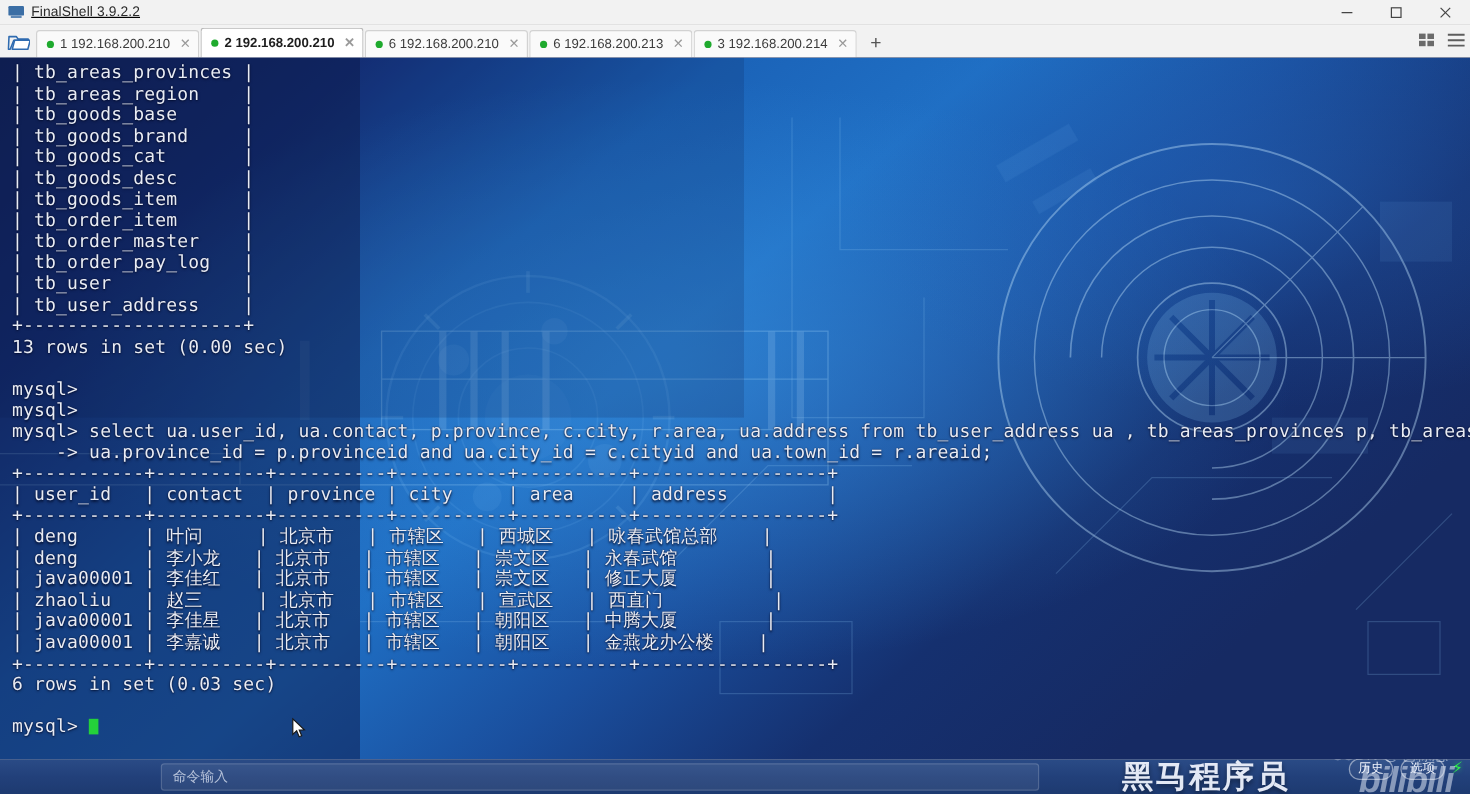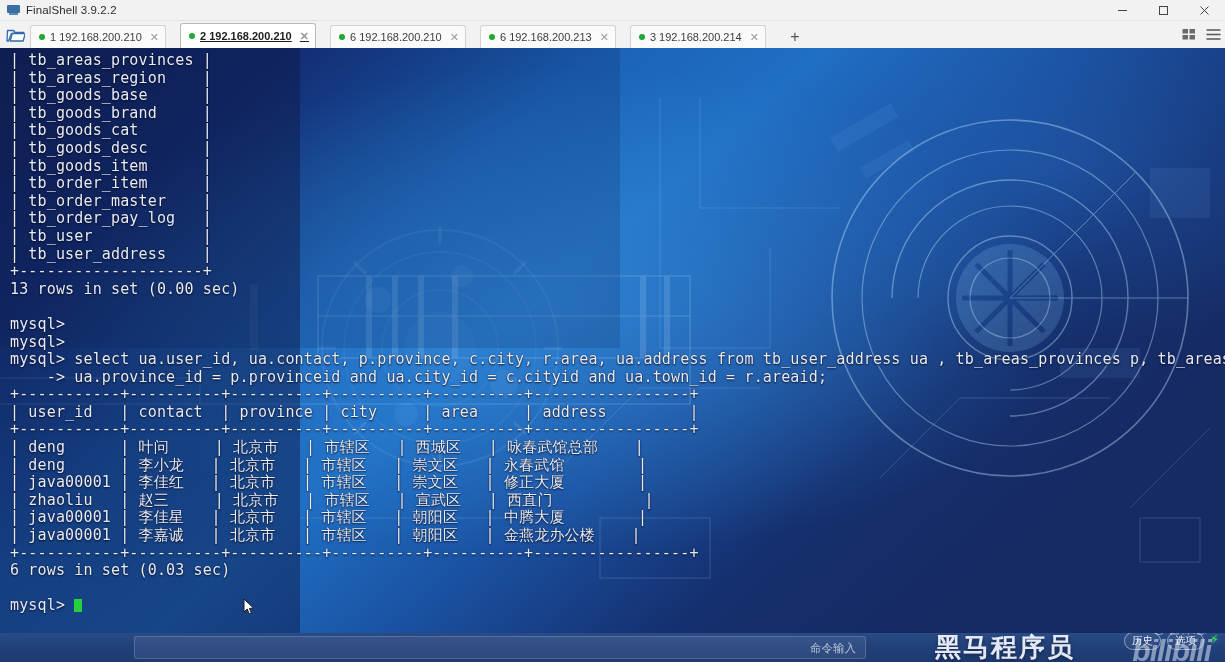--- a/index.html
+++ b/index.html
@@ -6,45 +6,45 @@
   body{
     width:1225px;height:662px;overflow:hidden;
     font-family:"Liberation Sans",sans-serif;
     background:#fff;
   }
   .app{position:relative;width:1225px;height:662px;overflow:hidden;}
 
   
   .titlebar{
     height:20px;background:#f2f2f2;border-bottom:1px solid #e2e2e2;
-    display:flex;align-items:center;position:relative;
+    display:flex;align-items:center;position:relative;text-decoration:underline;
   }
   .tb-icon{width:13px;height:11px;margin:0 6px 0 7px;position:relative;flex:none;}
   .tb-icon .scr{position:absolute;left:0;top:0;width:13px;height:8px;background:#3b6ea5;border-radius:1px;}
   .tb-icon .base{position:absolute;left:2px;top:8px;width:9px;height:2px;background:#5d87b6;}
   .tb-title{font-size:11.5px;color:#2b2b2b;letter-spacing:.1px;}
   .wincontrols{position:absolute;right:0;top:0;height:20px;display:flex;}
   .wc{width:41px;height:20px;display:flex;align-items:center;justify-content:center;}
   .wc svg{display:block;}
 
   
   .tabbar{
     height:27px;background:#f2f2f2;display:flex;align-items:flex-end;
     position:relative;border-bottom:1px solid #cfcfcf;
   }
   .folder-btn{width:30px;height:26px;display:flex;align-items:center;justify-content:center;flex:none;}
   .tabs{display:flex;align-items:flex-end;height:26px;}
   .tab{
-    height:22px;margin-right:14px;padding:0 6px 0 8px;
+    height:22px;margin-right:1px;padding:0 6px 0 8px;
     background:#fafafa;border:1px solid #d2d2d2;border-bottom:none;
     border-radius:3px 3px 0 0;
     display:flex;align-items:center;gap:5px;
     font-size:11px;color:#3c3c3c;white-space:nowrap;
   }
-  .tab.active{background:#ffffff;border-color:#b9b9b9;height:24px;font-weight:bold;color:#1d1d1d;text-decoration:underline;}
+  .tab.active{background:#ffffff;border-color:#b9b9b9;height:24px;font-weight:bold;color:#1d1d1d;}
   .dot{width:6px;height:6px;border-radius:50%;background:#1faa2e;flex:none;}
   .tab .x{font-size:11px;color:#9a9a9a;margin-left:3px;line-height:1;}
   .addtab{
     width:22px;height:22px;display:flex;align-items:center;justify-content:center;
     font-size:16px;color:#555;line-height:1;margin-left:4px;
   }
   .tb-right{position:absolute;right:4px;bottom:3px;display:flex;align-items:center;gap:9px;}
 
   
   .term{
@@ -71,21 +71,21 @@
     background:linear-gradient(180deg,#2a4b86 0%,#22407a 50%,#1d3a70 100%);
     display:flex;align-items:center;overflow:hidden;
   }
   .cmdwrap{position:absolute;left:134px;top:3px;width:732px;height:23px;}
   .cmdinput{
     width:100%;height:100%;box-sizing:border-box;
     background:rgba(255,255,255,.07);
     border:1px solid rgba(255,255,255,.16);
     border-radius:3px;
     color:#dfe6f4;font-size:11.5px;padding:0 9px;
-    font-family:"Liberation Sans",sans-serif;outline:none;text-align:right;
+    font-family:"Liberation Sans",sans-serif;outline:none;
   }
   .cmdinput::placeholder{color:#b7c3da;}
   .bot-right{position:absolute;right:6px;top:0;height:15px;display:flex;align-items:center;gap:6px;font-family:Liberation Mono, monospace;}
   .pill{
     border:1px solid rgba(255,255,255,.45);border-radius:9px;
     padding:1px 7px;font-size:10.5px;color:#eef2fb;line-height:14px;
     background:rgba(255,255,255,.05);
   }
   .bolt{color:#2ff04a;font-size:15px;line-height:1;text-shadow:0 0 4px rgba(40,255,80,.6);}
 

